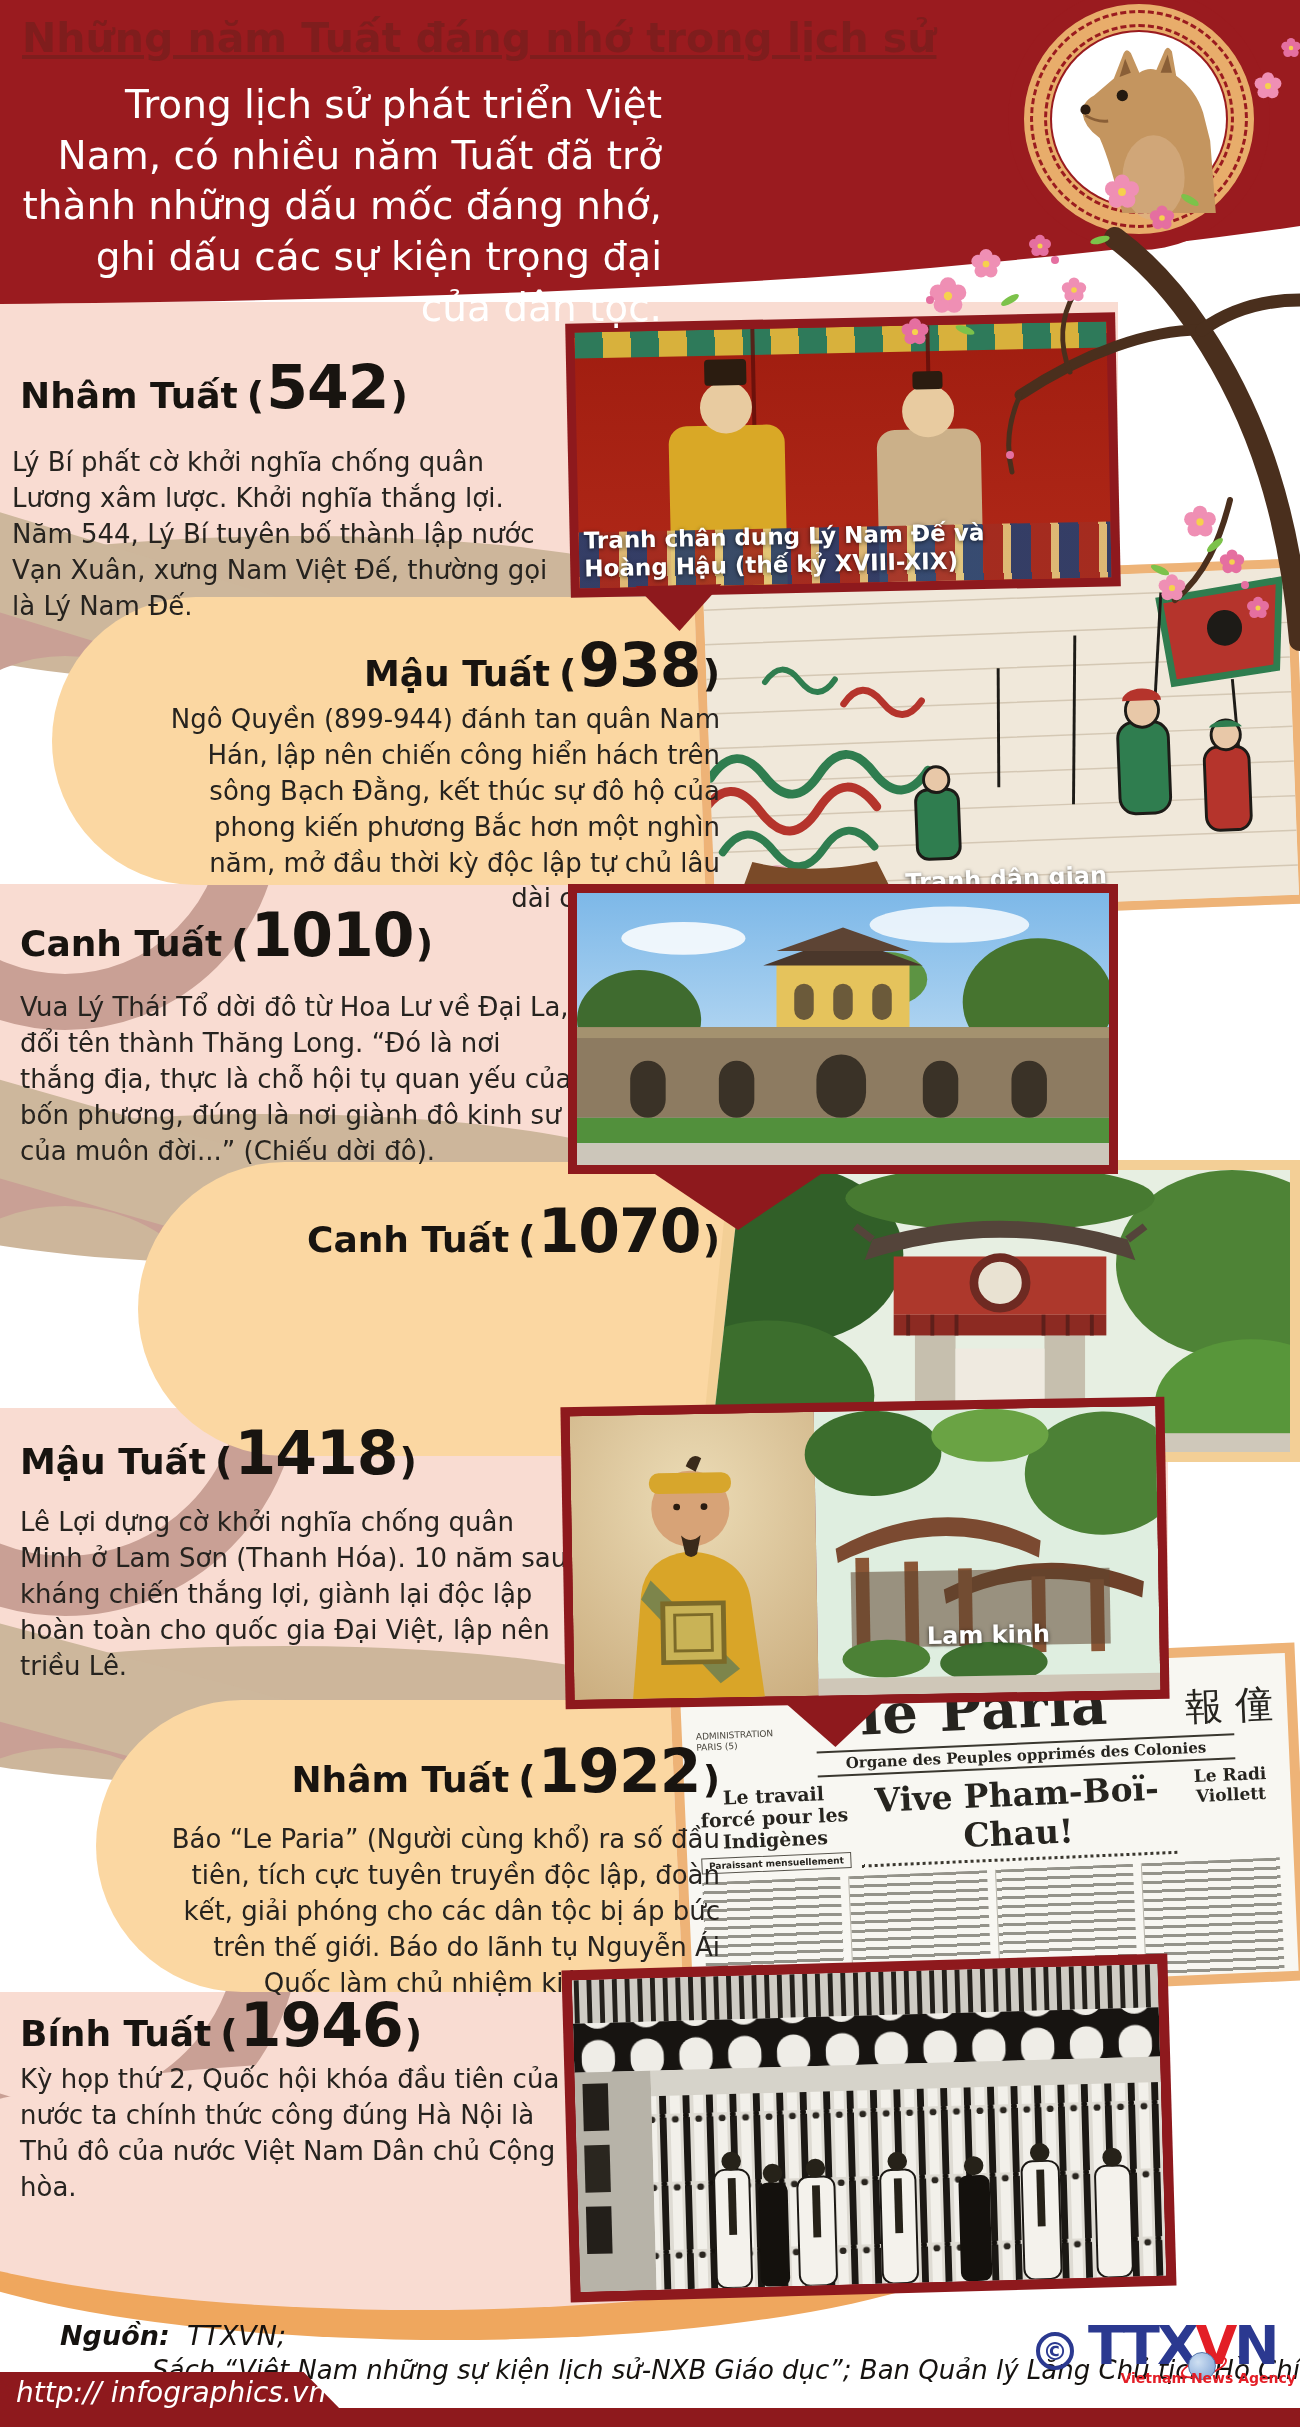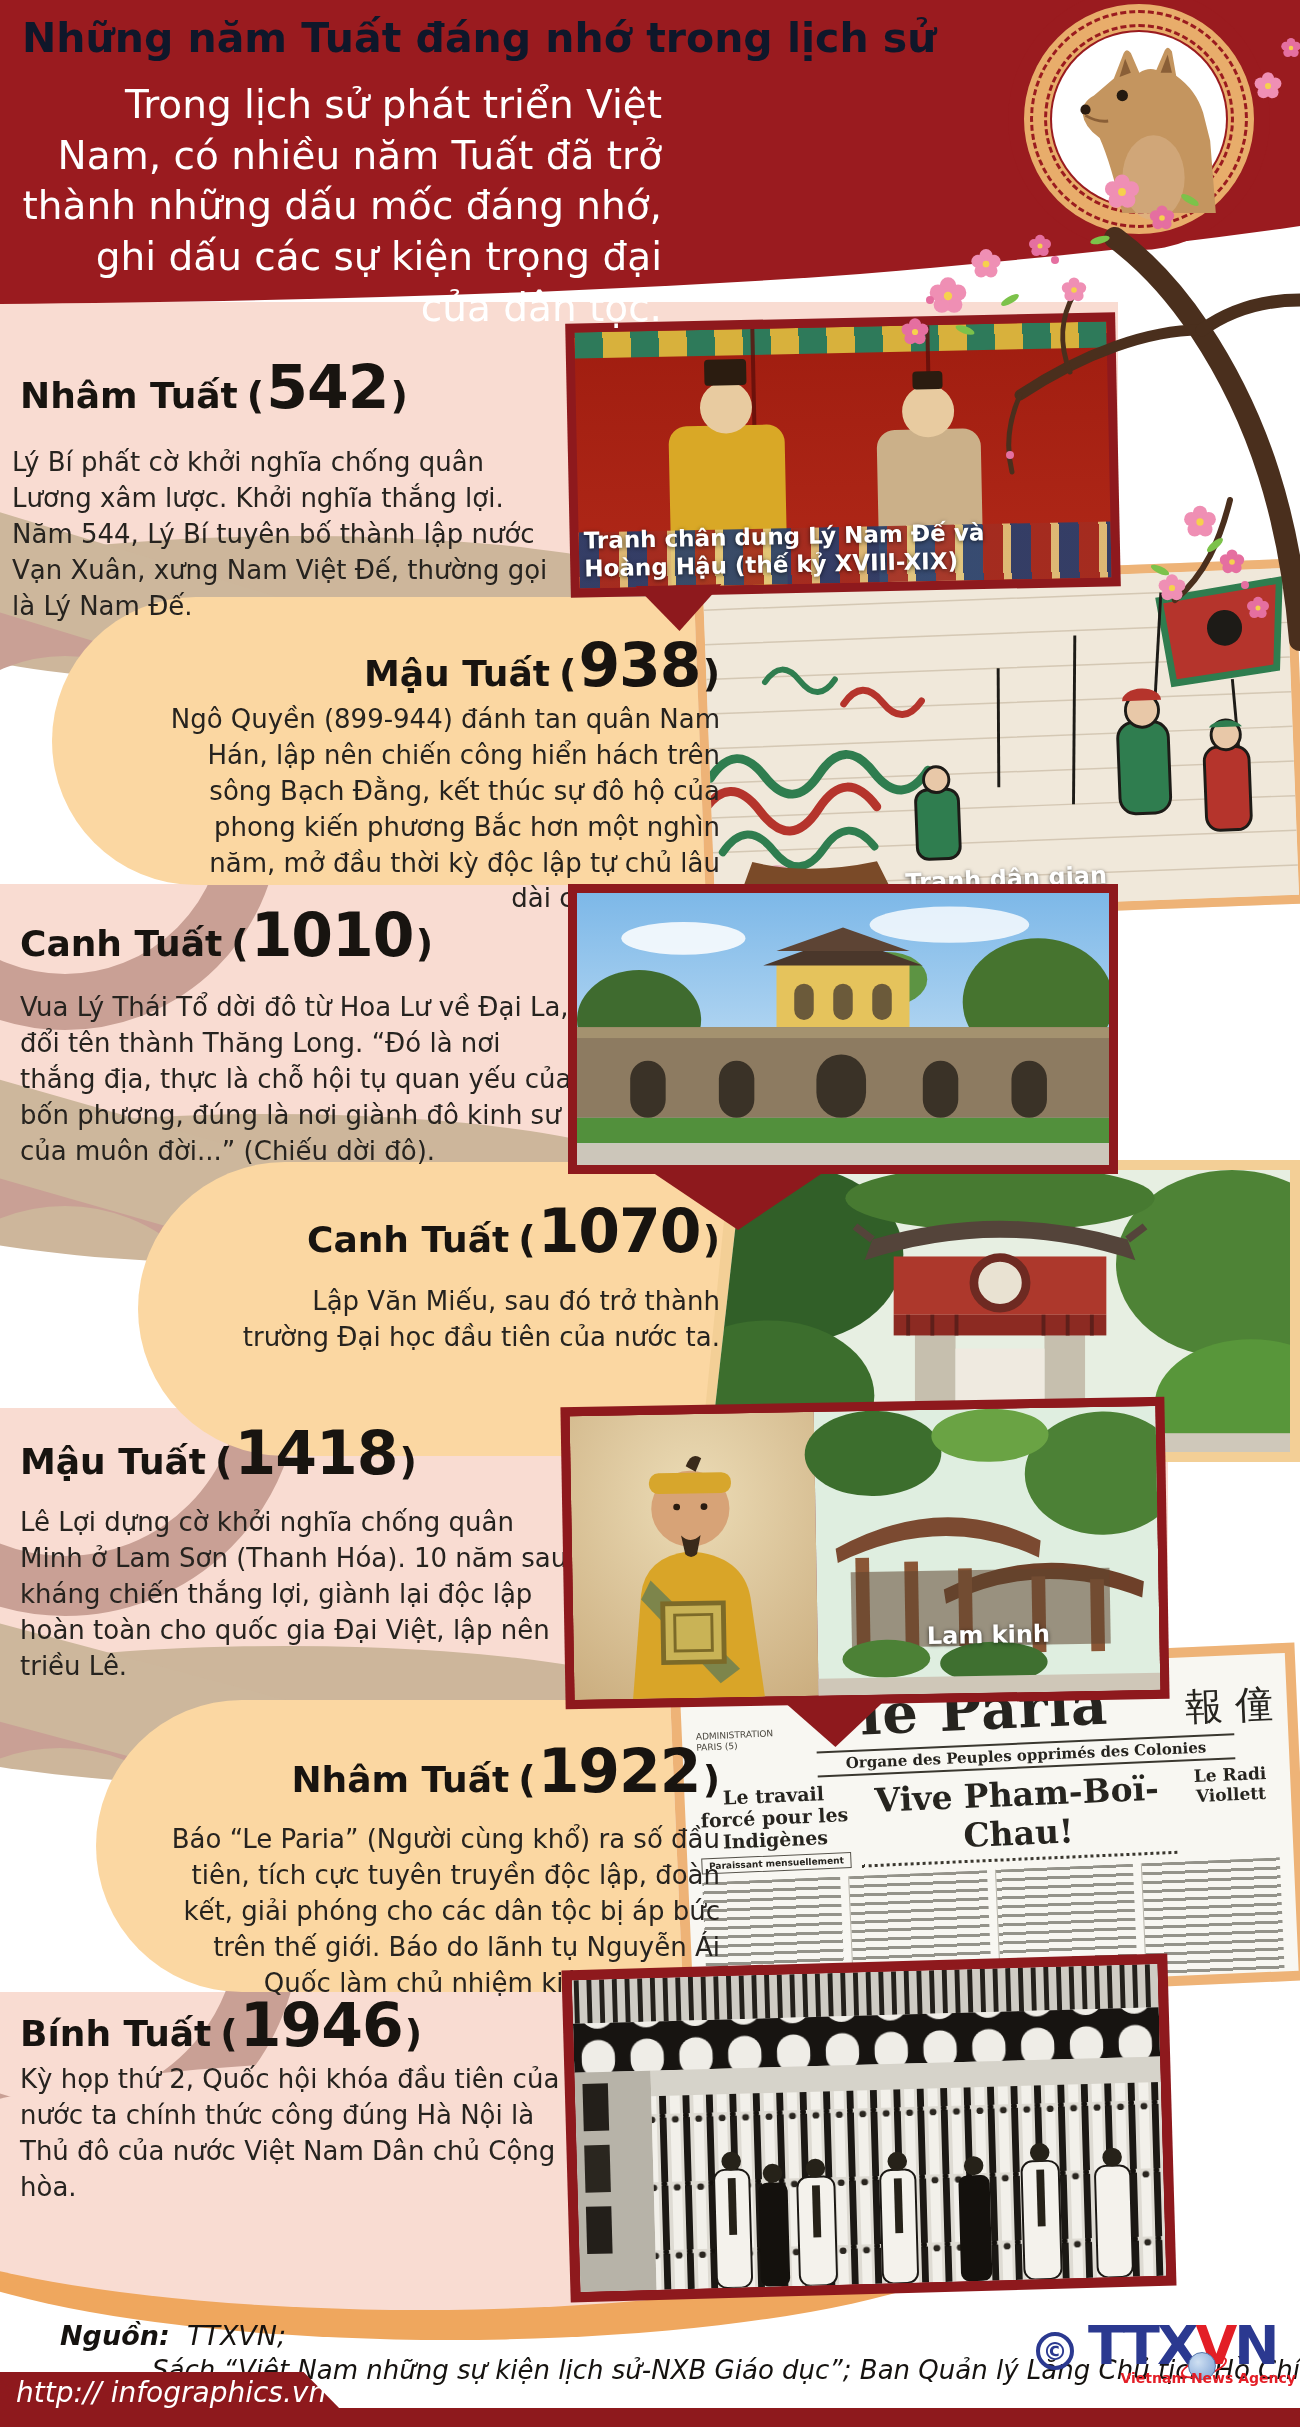--- a/index.html
+++ b/index.html
@@ -1,20 +1,20 @@
 <!DOCTYPE html>
 <html><head>
 <meta charset="utf-8">
 <style>
   html,body{margin:0;padding:0;background:#fff;}
   #canvas{position:relative;width:1300px;height:2427px;background:#ffffff;overflow:hidden;
           font-family:"DejaVu Sans","Liberation Sans",sans-serif;}
   .abs{position:absolute;}
   
-  .hdr-title{left:22px;top:14px;color:#0f172a;font-size:41px;font-weight:bold;z-index:8;}
+  .hdr-title{left:22px;top:14px;color:#7f1d1d;font-size:41px;font-weight:bold;z-index:8;text-decoration:underline;}
   .hdr-sub{left:22px;top:80px;width:640px;color:#fff;font-size:39px;line-height:1.3;z-index:8;text-align:right;}
   
   .emblem{left:1008px;top:-12px;width:262px;height:262px;z-index:7;}
   .emblem .disc{position:absolute;inset:0;background:#9a1b1f;border-radius:50%;}
   .emblem .gold{position:absolute;inset:16px;border:26px solid #e8ad6b;border-radius:50%;box-sizing:border-box;}
   .emblem .key1{position:absolute;inset:22px;border:3px dashed #9a1b1f;border-radius:50%;box-sizing:border-box;}
   .emblem .key2{position:absolute;inset:36px;border:3px dashed #9a1b1f;border-radius:50%;box-sizing:border-box;}
   .emblem .inner{position:absolute;inset:44px;background:#fff;border-radius:50%;}
   .emblem svg{position:absolute;left:52px;top:48px;width:170px;height:170px;overflow:visible;}
   
@@ -291,21 +291,20 @@
 
   <div class="abs rose-ring" style="left:-170px;top:1146px;width:470px;height:470px;border-width:60px;"></div>
   <div class="abs wedge" style="left:-60px;top:1116px;width:360px;height:95px;transform:rotate(16deg);"></div>
   <div class="abs blob" style="left:138px;top:1162px;width:618px;height:294px;"></div>
   <div class="abs sec-head right" style="left:230px;top:1196px;width:490px;">
     <span class="nm">Canh Tuất</span>
       <span class="pr">(</span>
       <span class="yr">1070</span>
       <span class="pc">)</span>
   </div>
-  <div class="abs body-txt tr" style="left:230px;top:1284px;width:490px;">Lập Văn Miếu, sau đó trở thành trường Đại học đầu tiên của nước ta.</div>
 
   <div class="abs" style="left:700px;top:1160px;width:600px;height:302px;background:#f3cf96;clip-path:polygon(5% 0,100% 0,100% 100%,0 100%);z-index:4;">
     <div class="imgfill" style="inset:10px 10px 10px 10px;clip-path:polygon(5.5% 0,100% 0,100% 100%,0 100%);">
       <svg class="ph" viewBox="0 0 600 300" preserveAspectRatio="none">
         <rect width="600" height="300" fill="#e7efe2"></rect>
         <ellipse cx="80" cy="90" rx="120" ry="95" fill="#315f28"></ellipse>
         <ellipse cx="60" cy="240" rx="110" ry="80" fill="#3c6e2d"></ellipse>
         <ellipse cx="540" cy="100" rx="120" ry="100" fill="#4e8336"></ellipse>
         <ellipse cx="560" cy="250" rx="100" ry="70" fill="#58963a"></ellipse>
         <ellipse cx="300" cy="30" rx="160" ry="35" fill="#477a31"></ellipse>

